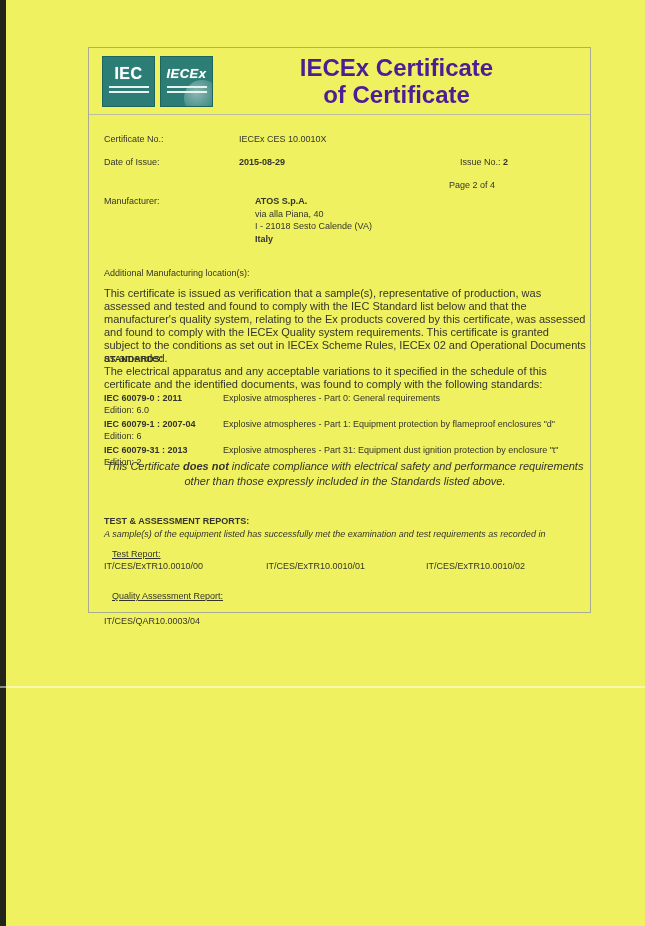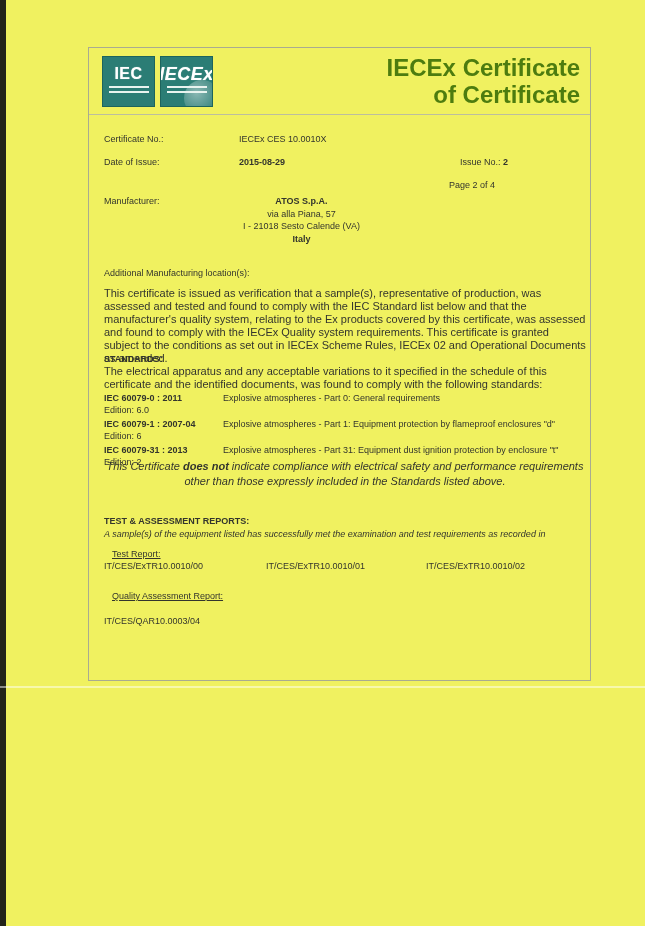--- a/index.html
+++ b/index.html
@@ -10,50 +10,50 @@
   }
   .edge-strip{
     position:absolute; left:0; top:0; width:6px; height:926px;
     background:#23241a;
   }
   .fold-line{
     position:absolute; left:0; top:686px; width:645px; height:2px;
     background:rgba(255,255,255,0.48);
   }
   .sheet{
-    position:absolute; left:88px; top:47px; width:503px; height:634px;
+    position:absolute; left:88px; top:47px; width:503px; height:566px;
     border:1px solid #a9ab90; box-sizing:border-box;
   }
   .cert-header{
     position:absolute; left:0; top:0; width:100%; height:67px;
     border-bottom:1px solid #bcbe9f; box-sizing:border-box;
     display:flex; align-items:center;
   }
   .logos{display:flex; gap:5px; margin-left:13px;}
   .logo{
     width:53px; height:51px; background:#2b7d75; position:relative;
     box-sizing:border-box; border:1px solid #1d645d;
     display:flex; flex-direction:column; align-items:center; justify-content:center;
     overflow:hidden;
   }
   .logo .glyph{
     color:#fff; font-weight:bold; font-size:16px; letter-spacing:0.5px; line-height:16px;
     text-shadow:0 0 1px rgba(255,255,255,0.6); z-index:2;
   }
-  .logo.iecex .glyph{font-style:italic; font-size:18px;}
+  .logo.iecex .glyph{font-style:italic; font-size:13px;}
   .logo .bars{width:40px; margin-top:4px; z-index:2;}
   .logo .bars div{height:2px; background:#e8f3ef; margin-bottom:3px;}
   .logo .globe{
     position:absolute; right:-8px; bottom:-10px; width:36px; height:36px;
     border-radius:50%; background:radial-gradient(circle at 35% 35%, rgba(255,255,255,0.45), rgba(255,255,255,0.08) 65%);
     z-index:1;
   }
   .title-wrap{flex:1; text-align:center; padding-right:10px;}
   .page-title{
-    color:#4d7c0f; font-weight:bold; font-size:24px; line-height:27px;text-align:right;
+    color:#4c1d95; font-weight:bold; font-size:24px; line-height:27px;
   }
   .abs{position:absolute;}
   .t9{font-size:9px; line-height:12px;}
   .bold{font-weight:bold;}
   .ital{font-style:italic;}
   .und{text-decoration:underline;margin-left:8px;}
   .para{font-size:11px; line-height:13px; width:482px; text-align:left;}
   .std-row{display:flex; margin-bottom:2px;}
   .std-col1{width:119px; flex:0 0 119px;}
   .std-col2{flex:1; padding-left:0;}
@@ -100,23 +100,23 @@
 
     <div class="abs t9" style="left:15px; top:108px;">Date of Issue:</div>
     <div class="abs t9 bold" style="left:150px; top:108px;">2015-08-29</div>
 
     <div class="abs t9" style="left:360px; top:108px;padding-left:11px;">
       <span>Issue No.: </span><span class="bold">2</span>
     </div>
     <div class="abs t9" style="left:360px; top:131px;">Page 2 of 4</div>
 
     <div class="abs t9" style="left:15px; top:147px;">Manufacturer:</div>
-    <div class="abs t9" style="left:154px; top:147px; line-height:12.5px;text-align:center;">
+    <div class="abs t9" style="left:166px; top:147px; line-height:12.5px;">
       <div class="bold">ATOS S.p.A.</div>
-      <div>via alla Piana, 57</div>
+      <div>via alla Piana, 40</div>
       <div>I - 21018 Sesto Calende (VA)</div>
       <div class="bold">Italy</div>
     </div>
 
     <div class="abs t9" style="left:15px; top:219px;">Additional Manufacturing location(s):</div>
 
     <div class="abs para" style="left:15px; top:239px;">This certificate is issued as verification that a sample(s), representative of production, was assessed and tested and found to comply with the IEC Standard list below and that the manufacturer's quality system, relating to the Ex products covered by this certificate, was assessed and found to comply with the IECEx Quality system requirements. This certificate is granted subject to the conditions as set out in IECEx Scheme Rules, IECEx 02 and Operational Documents as amended.</div>
 
     <div class="abs t9 bold" style="left:15px; top:305px;">STANDARDS:</div>
     <div class="abs para" style="left:15px; top:317px;">The electrical apparatus and any acceptable variations to it specified in the schedule of this certificate and the identified documents, was found to comply with the following standards:</div>

